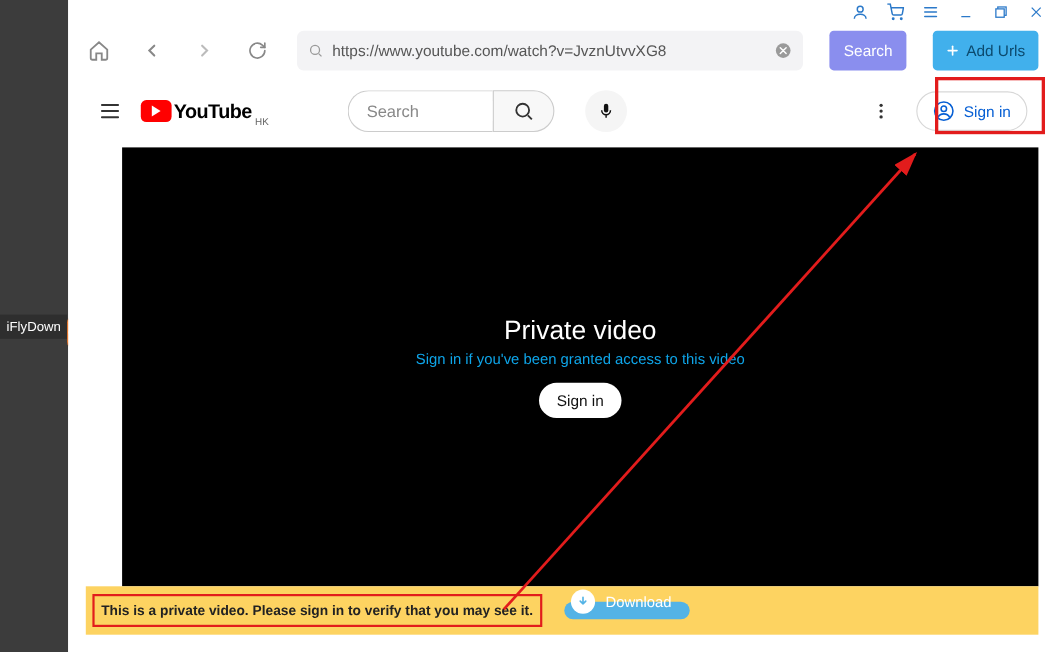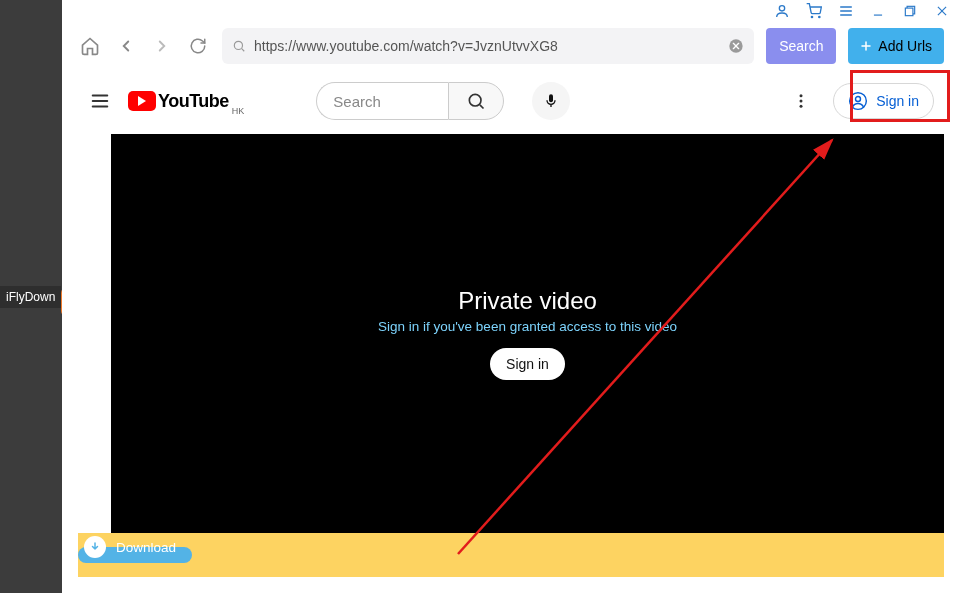--- a/index.html
+++ b/index.html
@@ -54,21 +54,21 @@
       align-items: center;
       gap: 16px;
       padding: 0 10px;
     }
     .win-row .win-icon { width: 16px; height: 16px; color: #2b79c9; display:flex; align-items:center; justify-content:center; }
 
     
     .browser-bar {
       display: flex;
       align-items: center;
-      gap: 12px;
+      gap: 24px;
       padding: 6px 16px 10px 16px;
     }
     .nav-btn { width: 24px; height: 24px; color:#888; display:flex; align-items:center; justify-content:center; }
     .url-box {
       flex: 1;
       height: 36px;
       background: #f3f3f5;
       border-radius: 6px;
       display: flex;
       align-items: center;
@@ -80,21 +80,21 @@
     .url-box .url-text { flex:1; color:#555; }
     .search-btn {
       width: 70px; height: 36px;
       background:#8a8eee; color:#fff;
       border-radius:4px;
       display:flex; align-items:center; justify-content:center;
       font-size:14px;
     }
     .addurls-btn {
       height: 36px; padding: 0 12px;
-      background:#41b0ec; color:#000000;
+      background:#41b0ec; color:#0c4a6e;
       border-radius:4px;
       display:flex; align-items:center; justify-content:center;
       font-size:14px; gap:6px;
     }
 
     
     .content { flex:1; padding: 0 16px 16px 16px; display:flex; flex-direction:column; }
 
     
     .yt-header {
@@ -169,21 +169,21 @@
     .video {
       flex:1;
       background:#000;
       color:#fff;
       display:flex; flex-direction:column;
       align-items:center; justify-content:center;
       text-align:center;
       margin-left:33px;
     }
     .video h2 { font-size:24px; font-weight:500; margin-bottom:4px; }
-    .video p { font-size:13.5px; color:#7dd3fc; margin-bottom:14px; }
+    .video p { font-size:13.5px; color:#0ea5e9; margin-bottom:14px; }
     .video .signin-pill {
       background:#fff; color:#111;
       padding:8px 16px; border-radius:18px;
       font-size:14px; font-weight:500;
     }
 
     
     .status-bar {
       height:44px;
       background:#fdd361;
@@ -395,20 +395,21 @@
 
     <div class="video-wrap">
 
       <div class="video">
         <h2>Private video</h2>
         <p>Sign in if you've been granted access to this video</p>
         <div class="signin-pill">Sign in</div>
       </div>
 
       <div class="status-bar">
+        <div class="status-msg">This is a private video. Please sign in to verify that you may see it.</div>
         <div class="dl-btn">
           <span class="circ">
             <svg class="svg-icn" width="12" height="12" viewBox="0 0 24 24" fill="none" stroke="#53b3e6" stroke-width="3" stroke-linecap="round">
                 <path d="M12 4v12m0 0l-5-5m5 5l5-5"></path>
               </svg>
           </span>
           <span>Download</span>
         </div>
       </div>
 

